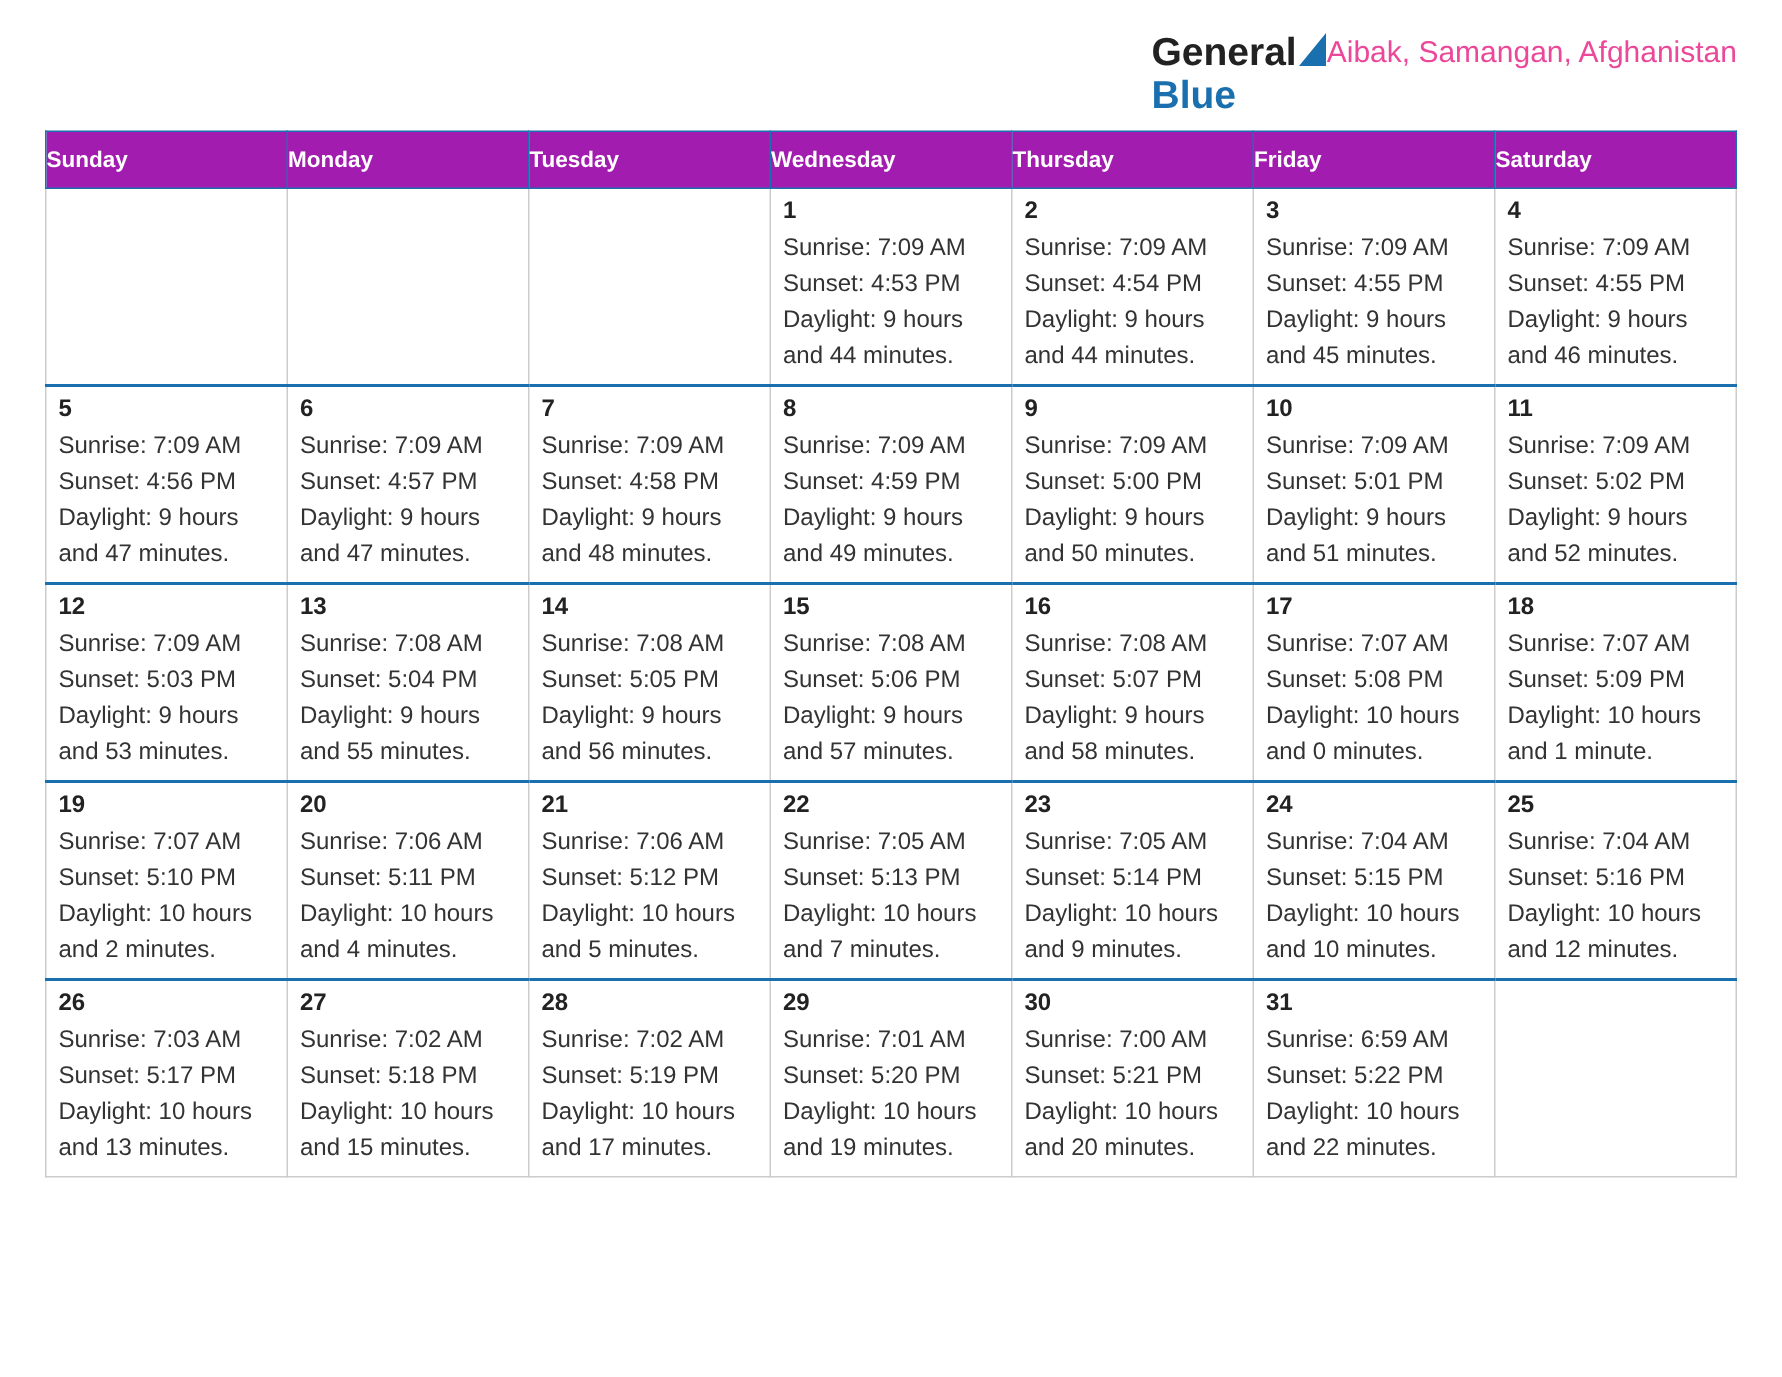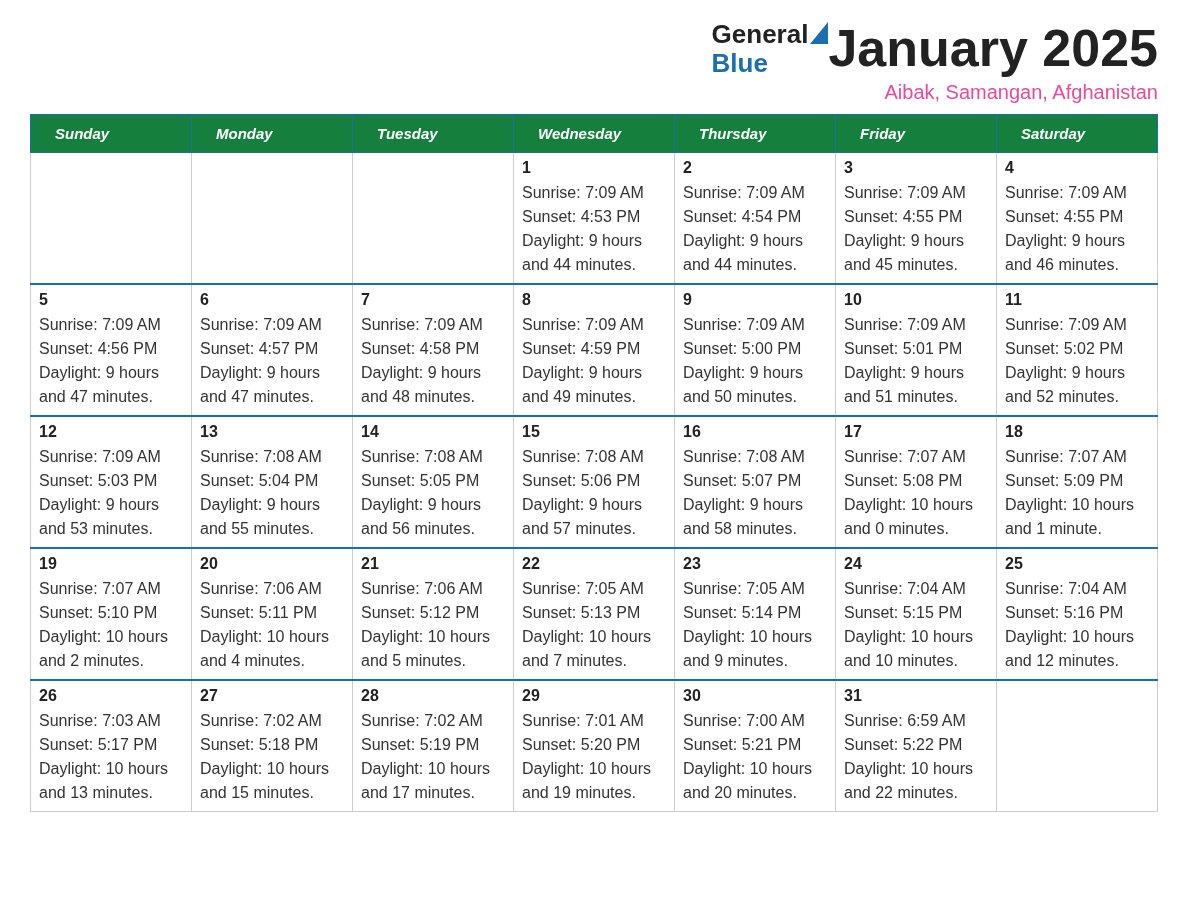--- a/index.html
+++ b/index.html
@@ -43,28 +43,27 @@
       font-size: 20px;
       color: #ec4899;
       margin-top: 4px;
     }
     .calendar {
       width: 100%;
       border-collapse: collapse;
       margin-top: 8px;
     }
     .calendar th {
-      background-color: #15803d;
+      background-color: #a21caf;
       color: #fff;
       font-size: 15px;
       font-weight: bold;
-      padding: 10px 24px;
+      padding: 10px 0;
       text-align: left;
       border: 1px solid #1a6faf;
-      font-style: italic;
     }
     .calendar td {
       vertical-align: top;
       border: 1px solid #ccc;
       padding: 6px 8px;
       width: 14.28%;
       min-height: 100px;
     }
     .calendar td.empty {
       background: #fff;
@@ -93,21 +92,20 @@
       <div style="display:flex; align-items:center;">
         <span class="logo-text-general">General</span>
         <svg width="18" height="22" viewBox="0 0 18 22" style="margin-left:2px; margin-top:-2px;">
           <polygon points="0,22 18,22 18,0" fill="#1a6faf"></polygon>
         </svg>
       </div>
       <span class="logo-text-blue">Blue</span>
     </div>
   </div>
   <div class="title-block">
-    <h1>January 2025</h1>
     <div class="subtitle">Aibak, Samangan, Afghanistan</div>
   </div>
 </div>
 
 <table class="calendar">
   <thead>
     <tr>
     <th>Sunday</th>
         <th>Monday</th>
         <th>Tuesday</th>

